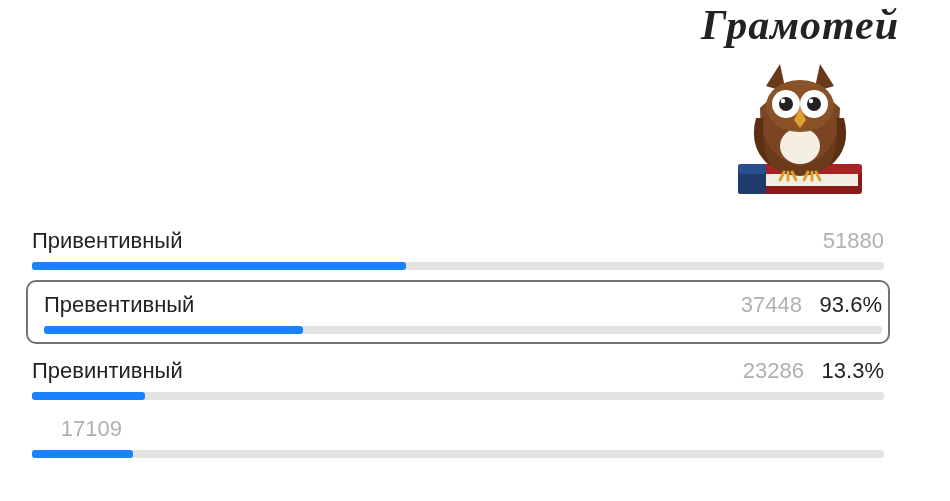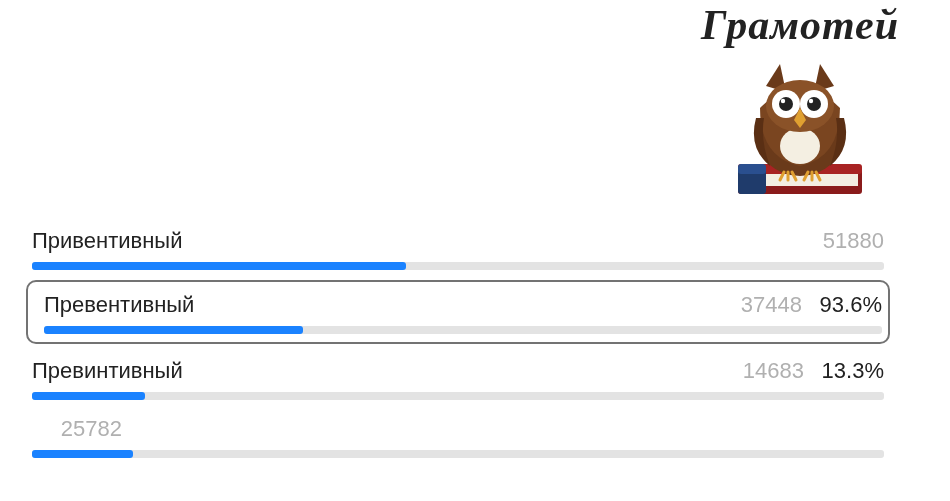--- a/index.html
+++ b/index.html
@@ -160,31 +160,31 @@
         <span class="pct">93.6%</span>
       </div>
       <div class="bar-track">
         <div class="bar-fill" style="width:30.9%"></div>
       </div>
     </div>
 
     <div class="row">
       <div class="row-top">
         <span class="label">Превинтивный</span>
-        <span class="count">14683</span>
+        <span class="count">23286</span>
         <span class="pct">13.3%</span>
       </div>
       <div class="bar-track">
         <div class="bar-fill" style="width:13.3%"></div>
       </div>
     </div>
 
     <div class="row">
       <div class="row-top">
-        <span class="count">25782</span>
+        <span class="count">17109</span>
       </div>
       <div class="bar-track">
         <div class="bar-fill" style="width:11.9%"></div>
       </div>
     </div>
 
   </div>
 
 </div>
 

